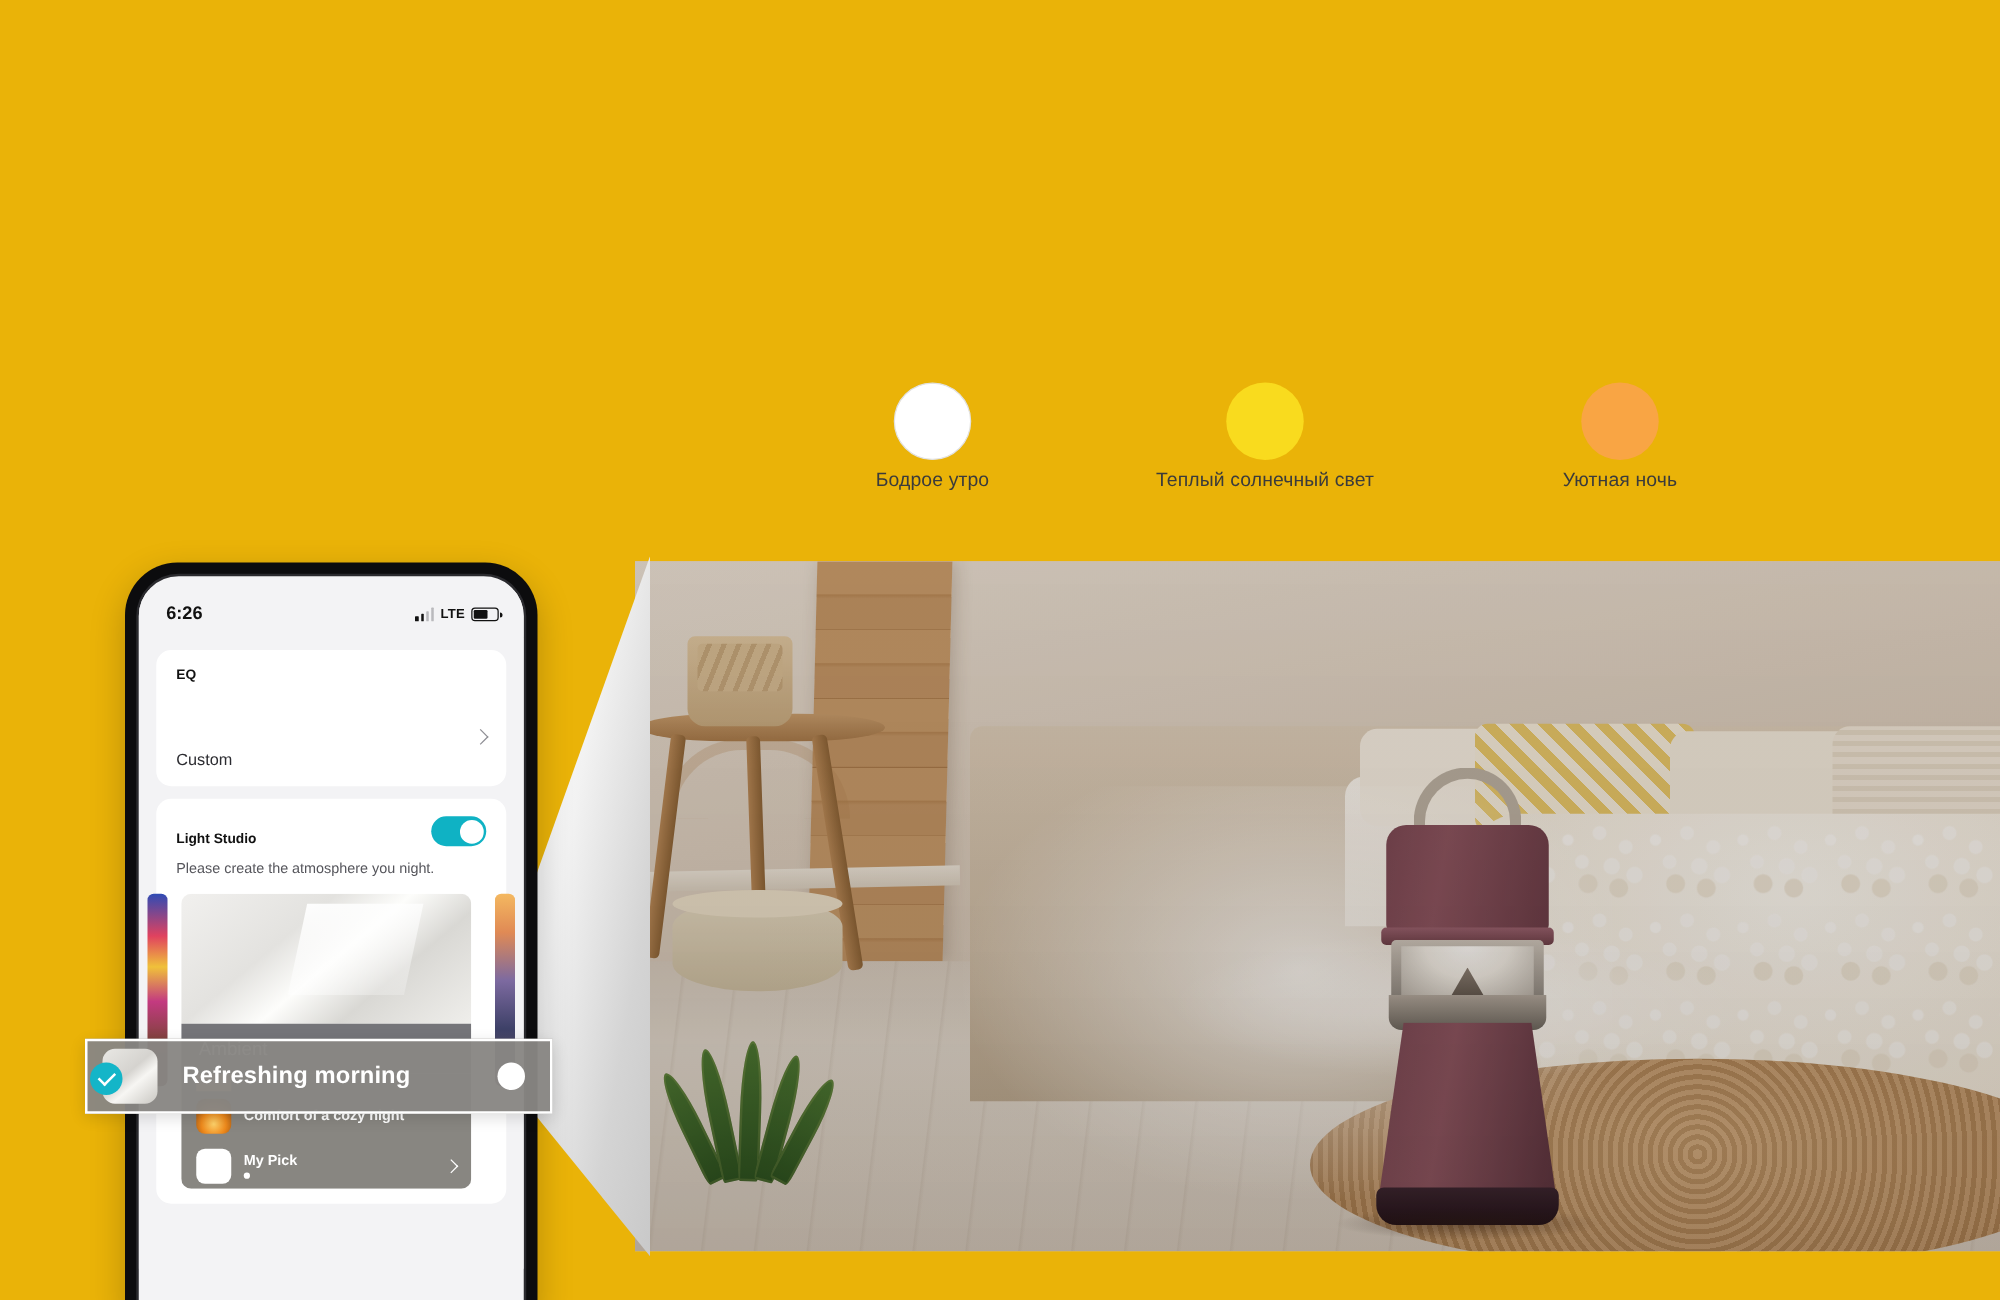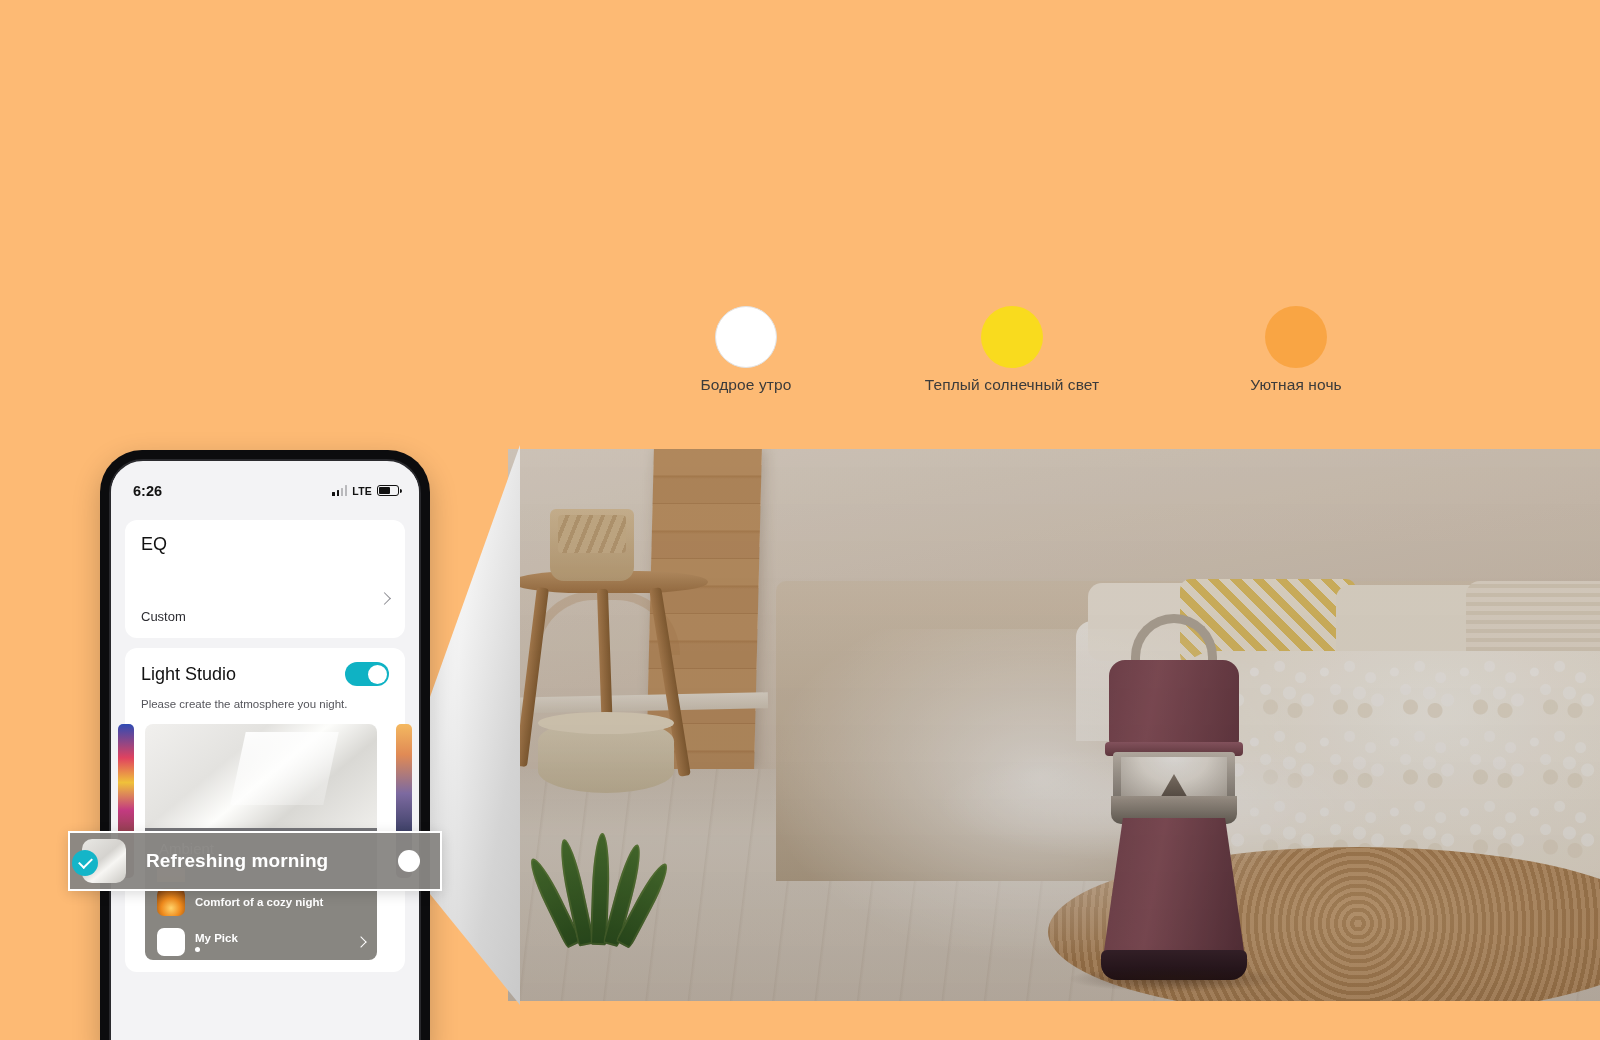--- a/index.html
+++ b/index.html
@@ -2,21 +2,21 @@
 <html><head>
 <meta charset="utf-8">
 <style>
   * { box-sizing: border-box; margin: 0; padding: 0; }
   html, body {
     width: 1600px; height: 1040px;
     background: #ffffff;
     font-family: "Liberation Sans", sans-serif;
     overflow: hidden;
   }
-  #stage { position: relative; width: 1600px; height: 1040px; background: #fdba74; }
+  #stage { position: relative; width: 1600px; height: 1040px; background: #eab308; }
 
   
   .moods { position: absolute; left: 640px; top: 300px; width: 760px; height: 120px; }
   .mood { position: absolute; text-align: center; width: 240px; }
   .mood-dot {
     width: 62px; height: 62px; border-radius: 50%;
     margin: 0 auto 8px auto;
   }
   .mood-label {
     font-size: 15.5px; color: #3b3b3b; letter-spacing: .1px;
@@ -261,21 +261,21 @@
     background: #f3f3f5; overflow: hidden;
     position: relative;
     border: 2px solid #2a2a2e;
   }
   
   .statusbar {
     height: 38px; display:flex; align-items:center; justify-content:space-between;
     padding: 0 20px 0 22px; background:#f3f3f5;margin-top:11px;
   }
   .clock { font-size: 14.5px; font-weight: 700; color:#111; }
-  .status-right { display:flex; align-items:flex-start; gap:5px; }
+  .status-right { display:flex; align-items:flex-end; gap:5px; }
   .bars { display:flex; align-items:flex-end; gap:1.5px; height: 11px; }
   .bars i { width: 2.6px; background:#111; display:block; border-radius:.5px; }
   .bars i:nth-child(1){ height:4px } .bars i:nth-child(2){ height:6px }
   .bars i:nth-child(3){ height:8px; background:#b9b9bc } .bars i:nth-child(4){ height:11px; background:#b9b9bc }
   .lte { font-size: 10.5px; font-weight: 800; color:#111; letter-spacing:.2px; }
   .batt {
     width: 22px; height: 11px; border: 1.6px solid #111; border-radius: 3px;
     position: relative; padding: 1px;
   }
   .batt::after { content:""; position:absolute; right:-4px; top:3px; width:2px; height:4px; background:#111; border-radius:0 2px 2px 0; }
@@ -294,29 +294,29 @@
   .chev-up::before, .chev-up::after {
     content:""; position:absolute; left:3px; width: 13px; height: 13px;
     border-left: 2px solid #3a3a3f; border-top: 2px solid #3a3a3f;
     transform: rotate(45deg);
   }
   .chev-up::before { top: 3px; }
   .chev-up::after  { top: 9px; }
 
   .app-body { padding: 10px 14px 0 14px; background:#f3f3f5; height: calc(100% - 82px); }
   .card { background:#fff; border-radius: 12px; padding: 14px 16px; margin-bottom: 10px; }
-  .card-title { font-size: 18px; font-weight: 400; color:#111; }
+  .card-title { font-size: 11px; font-weight: 700; color:#111; }
   .card-row {
     display:flex; align-items:center; justify-content:space-between;
     margin-top: 18px;
   }
   .card-row-label { font-size: 13px; color:#2c2c31;margin-top:36px; }
   .chev-right { width: 9px; height: 9px; border-right: 1.8px solid #8d8d93; border-top: 1.8px solid #8d8d93; transform: rotate(45deg); }
 
-  .ls-head { display:flex; align-items:center; justify-content:space-between; }
+  .ls-head { display:flex; align-items:flex-end; justify-content:space-between; }
   .toggle {
     width: 44px; height: 24px; border-radius: 14px; background:#0fb2c4; position:relative;
   }
   .toggle i { position:absolute; right: 2.5px; top: 2.5px; width: 19px; height: 19px; border-radius: 50%; background:#fff; }
   .ls-sub { font-size: 11.5px; color:#55555b; margin-top: 12px; }
 
   
   .carousel { position:relative; margin-top: 10px; height: 240px; }
   .side-thumb {
     position:absolute; top: 4px; width: 16px; height: 154px; border-radius: 5px;

